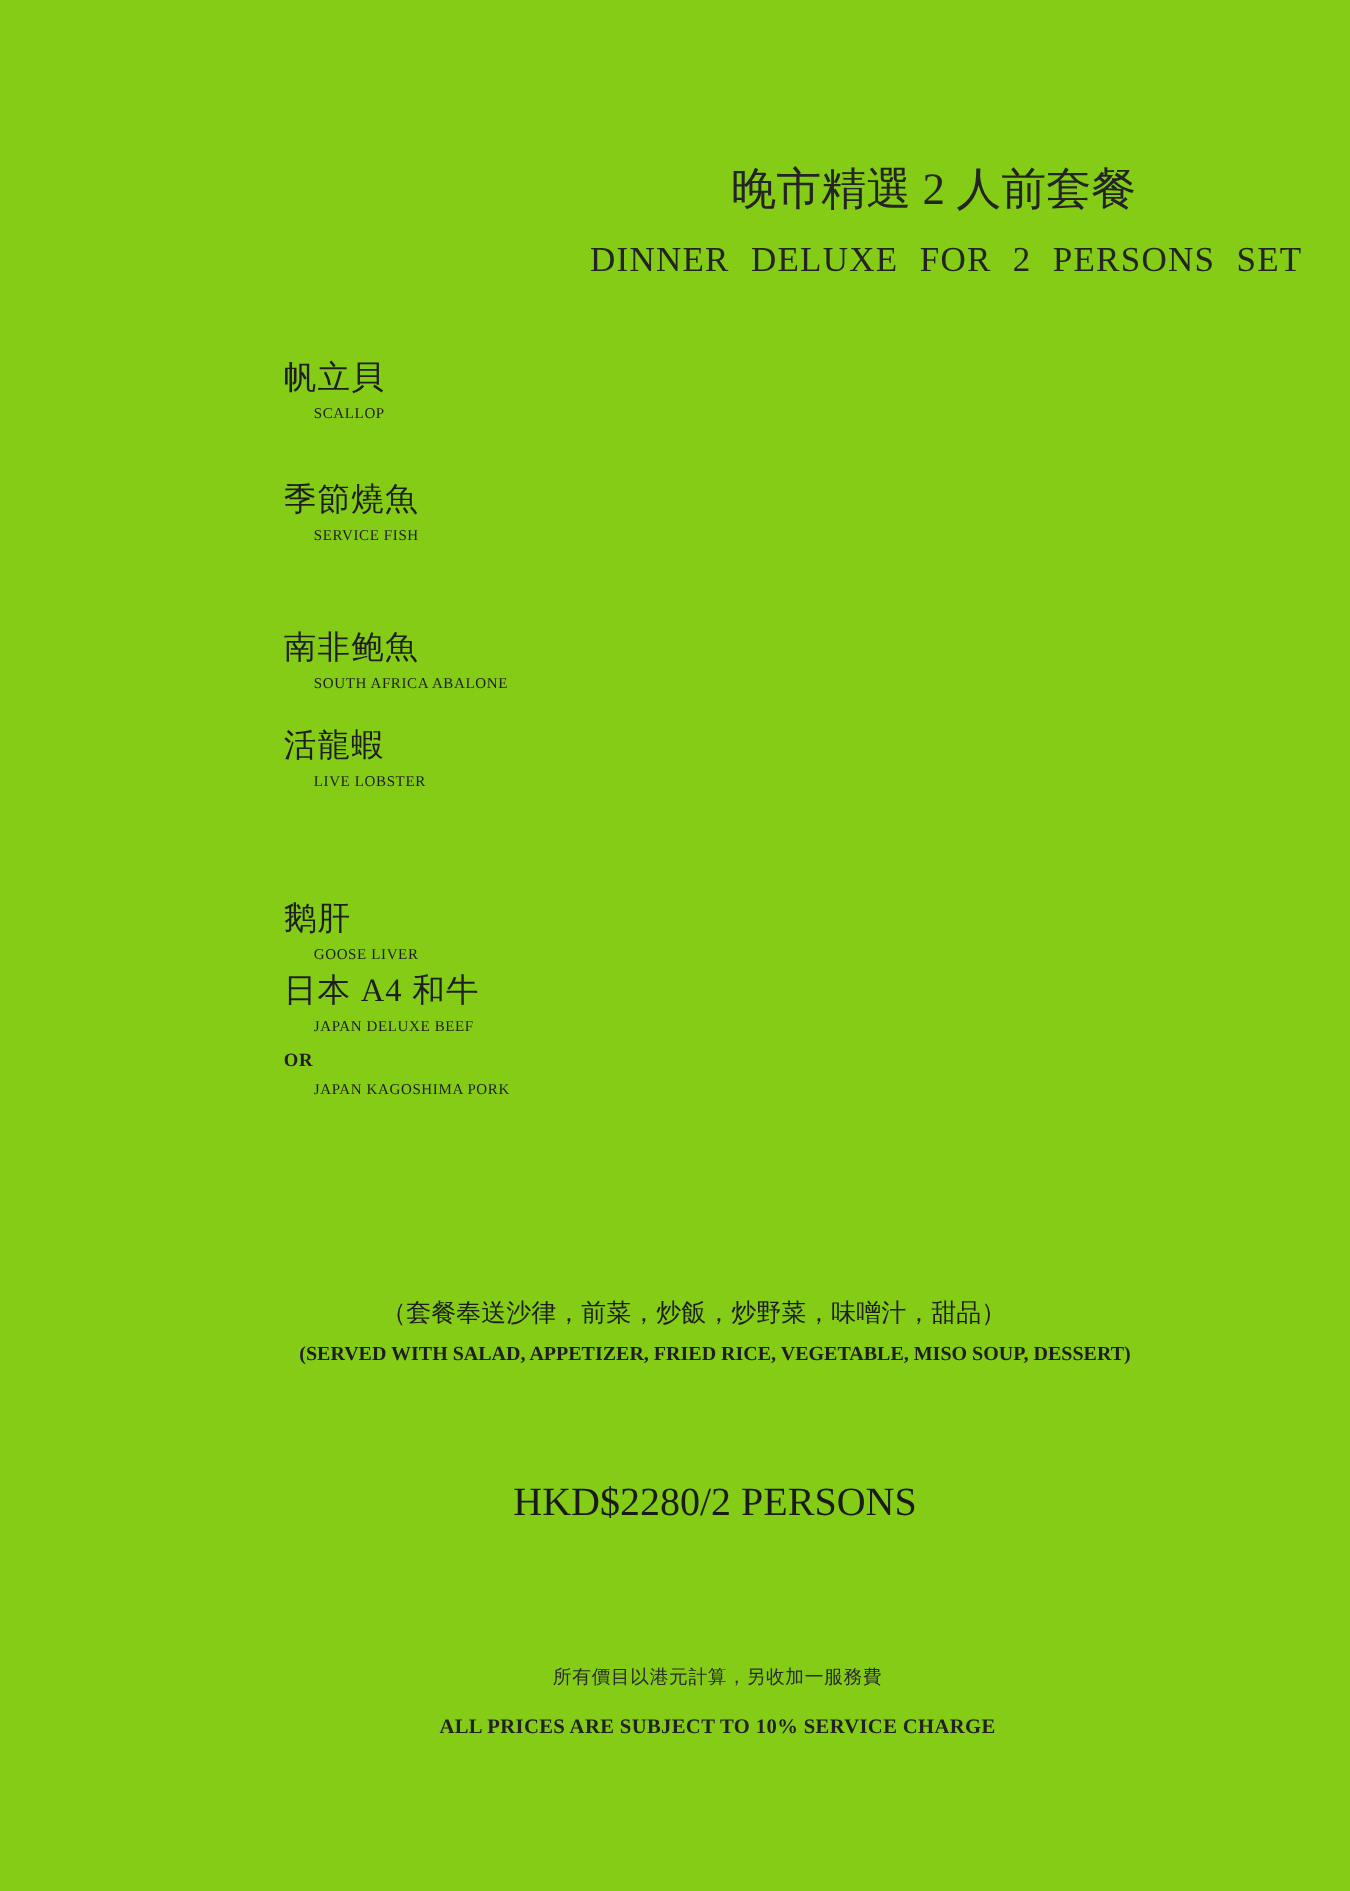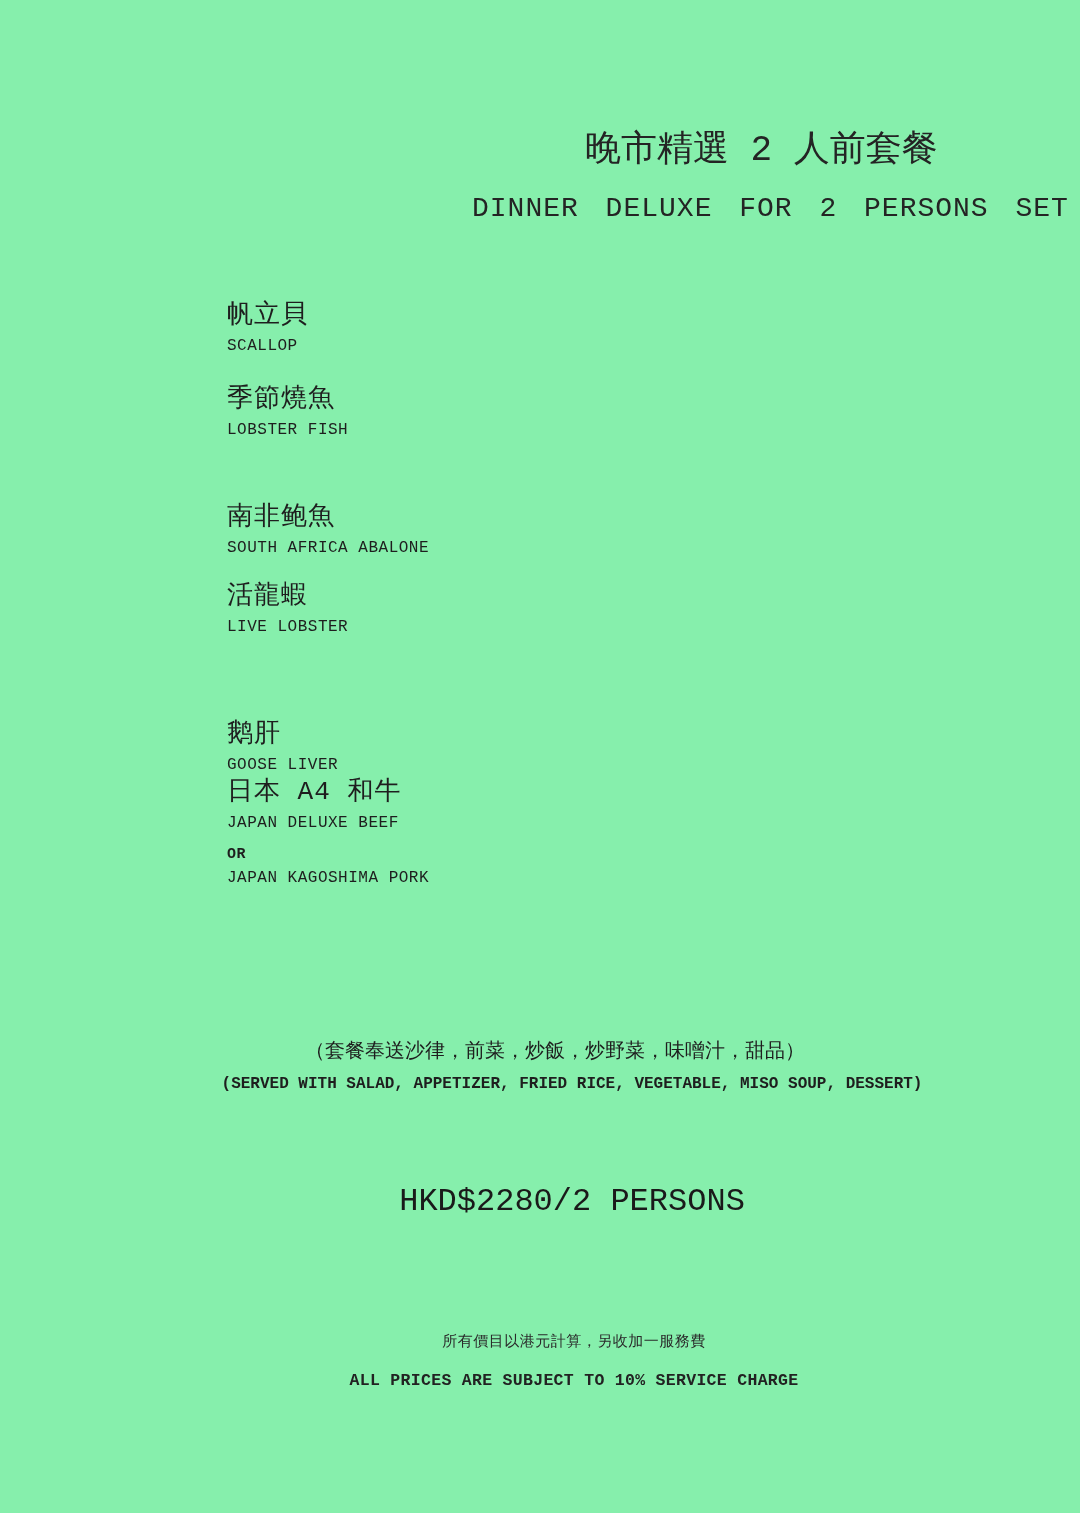--- a/index.html
+++ b/index.html
@@ -5,23 +5,23 @@
   html, body {
     margin: 0;
     padding: 0;
     background: #e8e8e8;
   }
   .page {
     position: relative;
     width: 1080px;
     height: 1513px;
     margin: 0 auto;
-    background: #86efac;
+    background: #84cc16;
     overflow: hidden;
-    font-family: Liberation Mono, monospace;
+    font-family: Liberation Serif, serif;
     color: #1e1e1e;
   }
   
   .title-cjk {
     position: absolute;
     top: 128px;
     left: 585px;
     font-size: 36px;
     line-height: 1.3;
     white-space: nowrap;
@@ -42,38 +42,39 @@
     position: absolute;
     left: 227px;
     white-space: nowrap;
   }
   .item-cjk {
     font-size: 26px;
     line-height: 1.2;
     letter-spacing: 1px;
   }
   .item-en {
-    font-size: 16px;
+    font-size: 12px;
     line-height: 1.1;
     margin-top: 7px;
     letter-spacing: 0.5px;
+    margin-left: 24px;
   }
   .item-or {
     font-size: 15px;
     font-weight: bold;
     margin-top: 13px;
     letter-spacing: 0.5px;
   }
   .item-cjk-alt {
     font-size: 26px;
     line-height: 1.2;
     letter-spacing: 1px;
     margin-top: 9px;
   }
-  .pos-0 { top: 300px; }
+  .pos-0 { top: 286px; }
   .pos-1 { top: 384px; }
   .pos-2 { top: 502px; }
   .pos-3 { top: 581px; }
   .pos-4 { top: 719px; }
   .pos-5 { top: 777px; }
   
   .center-line {
     position: absolute;
     left: 0;
     width: 100%;
@@ -122,21 +123,21 @@
 
   <div class="title-en">DINNER DELUXE FOR 2 PERSONS SET</div>
 
   <div class="menu-item pos-0">
     <div class="item-cjk">帆立貝</div>
     <div class="item-en">SCALLOP</div>
   </div>
 
   <div class="menu-item pos-1">
     <div class="item-cjk">季節燒魚</div>
-    <div class="item-en">LOBSTER FISH</div>
+    <div class="item-en">SERVICE FISH</div>
   </div>
 
   <div class="menu-item pos-2">
     <div class="item-cjk">南非鲍魚</div>
     <div class="item-en">SOUTH AFRICA ABALONE</div>
   </div>
 
   <div class="menu-item pos-3">
     <div class="item-cjk">活龍蝦</div>
     <div class="item-en">LIVE LOBSTER</div>

